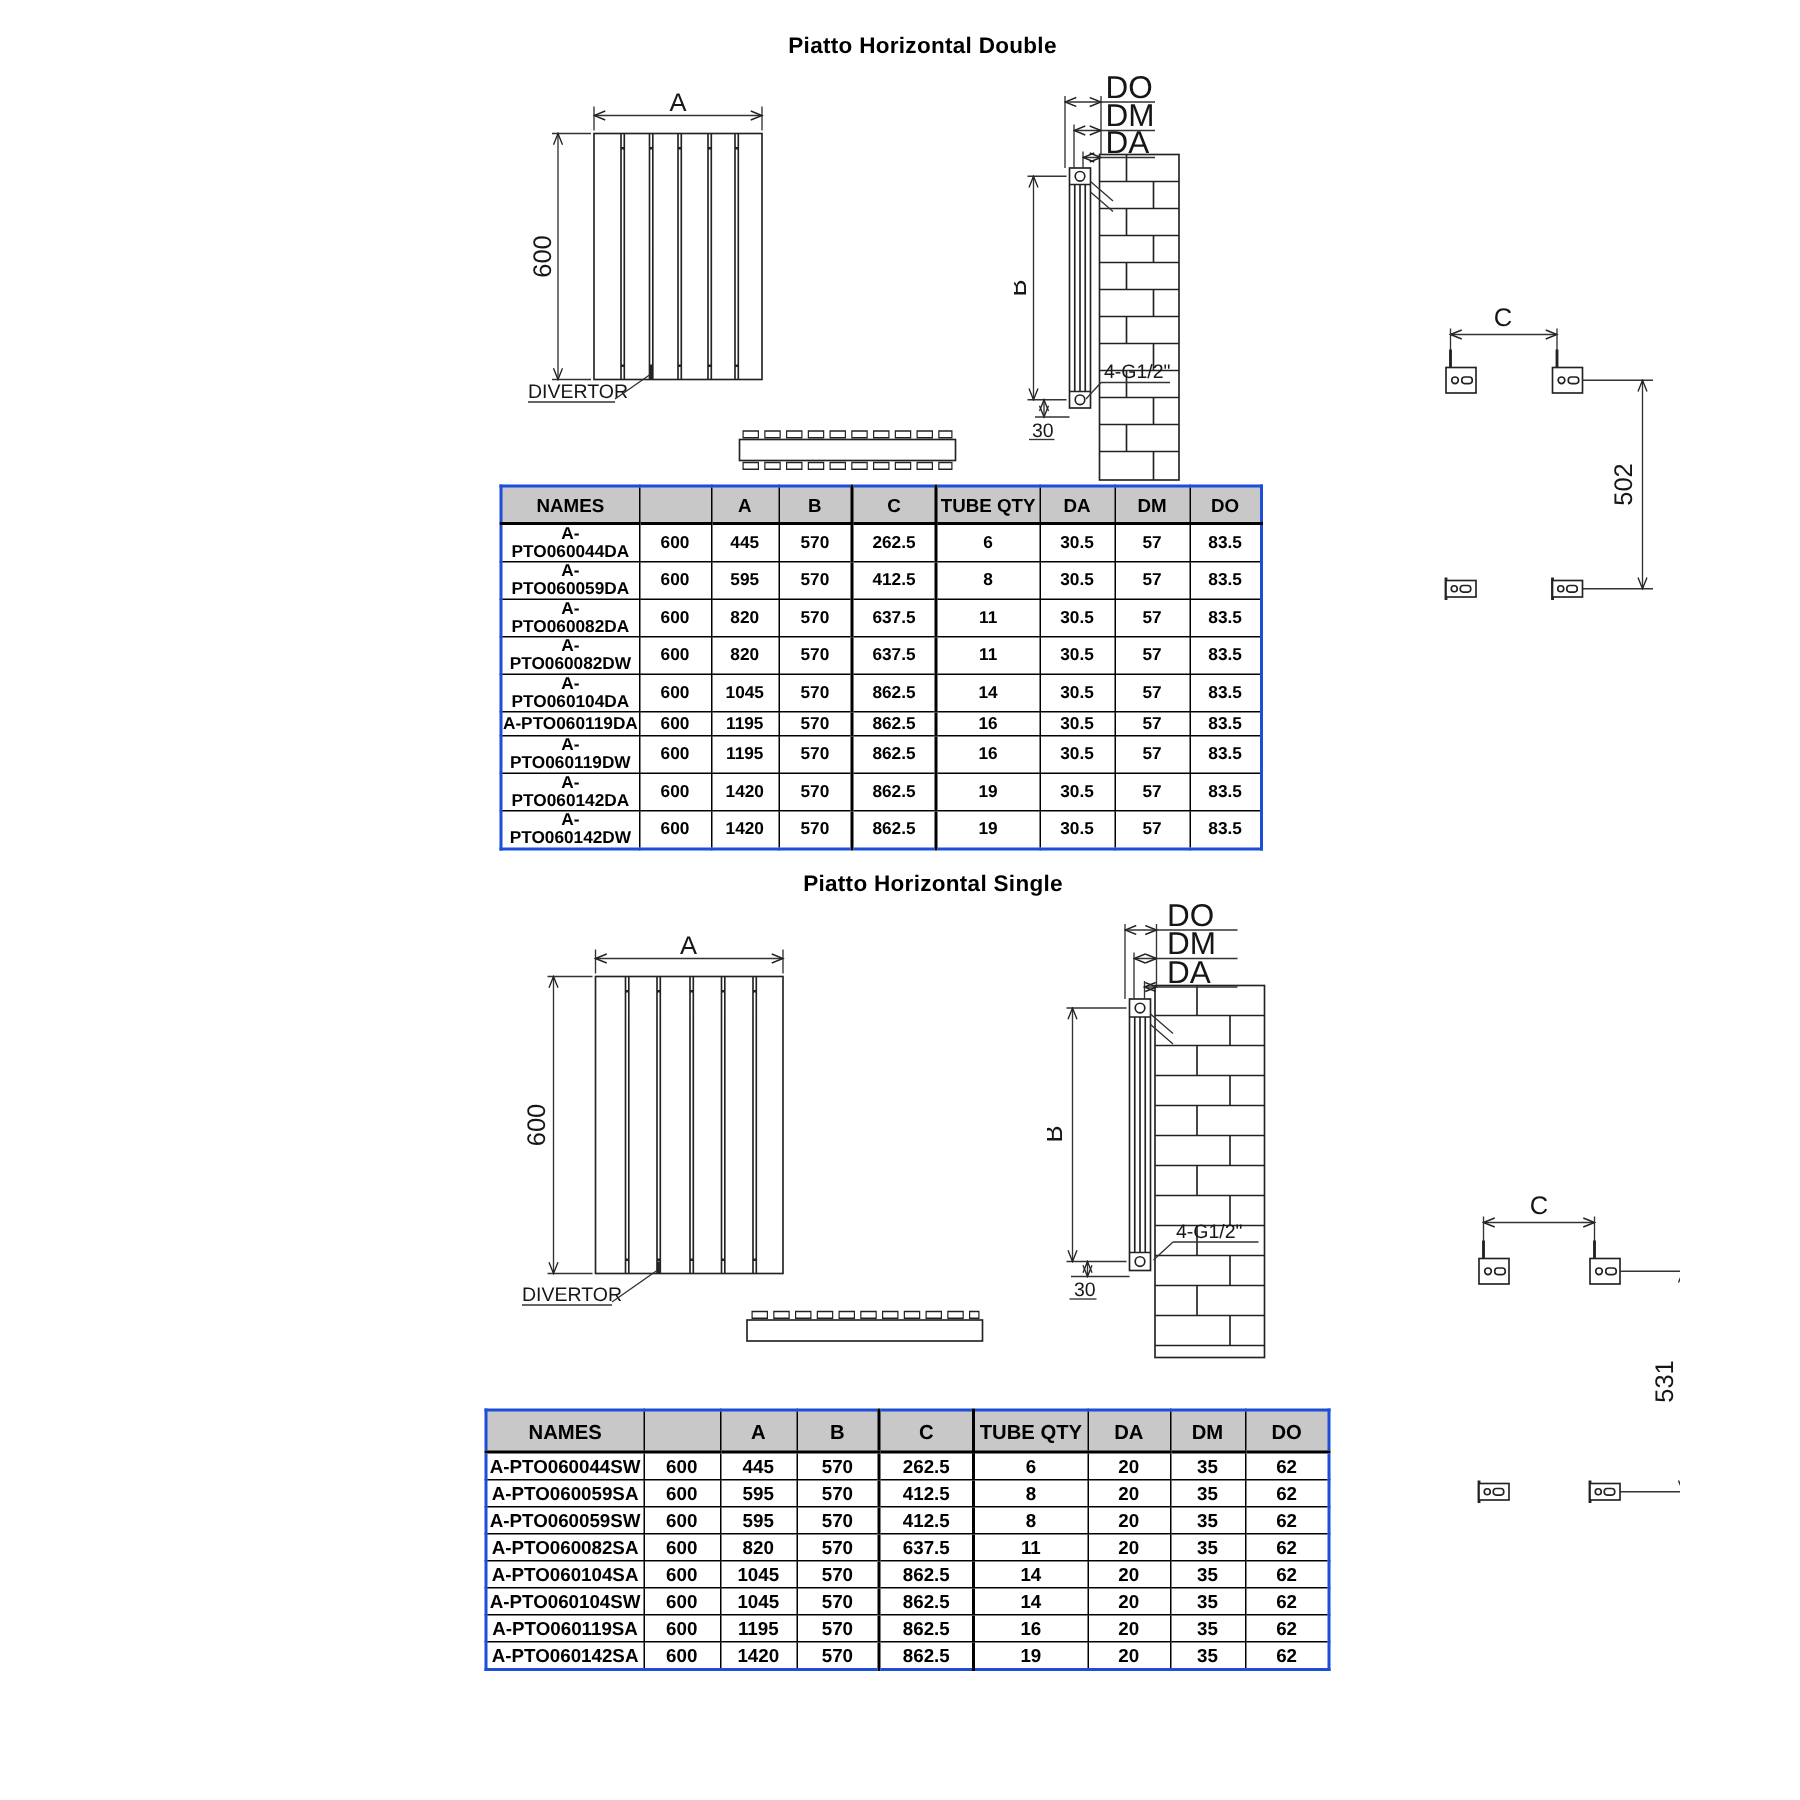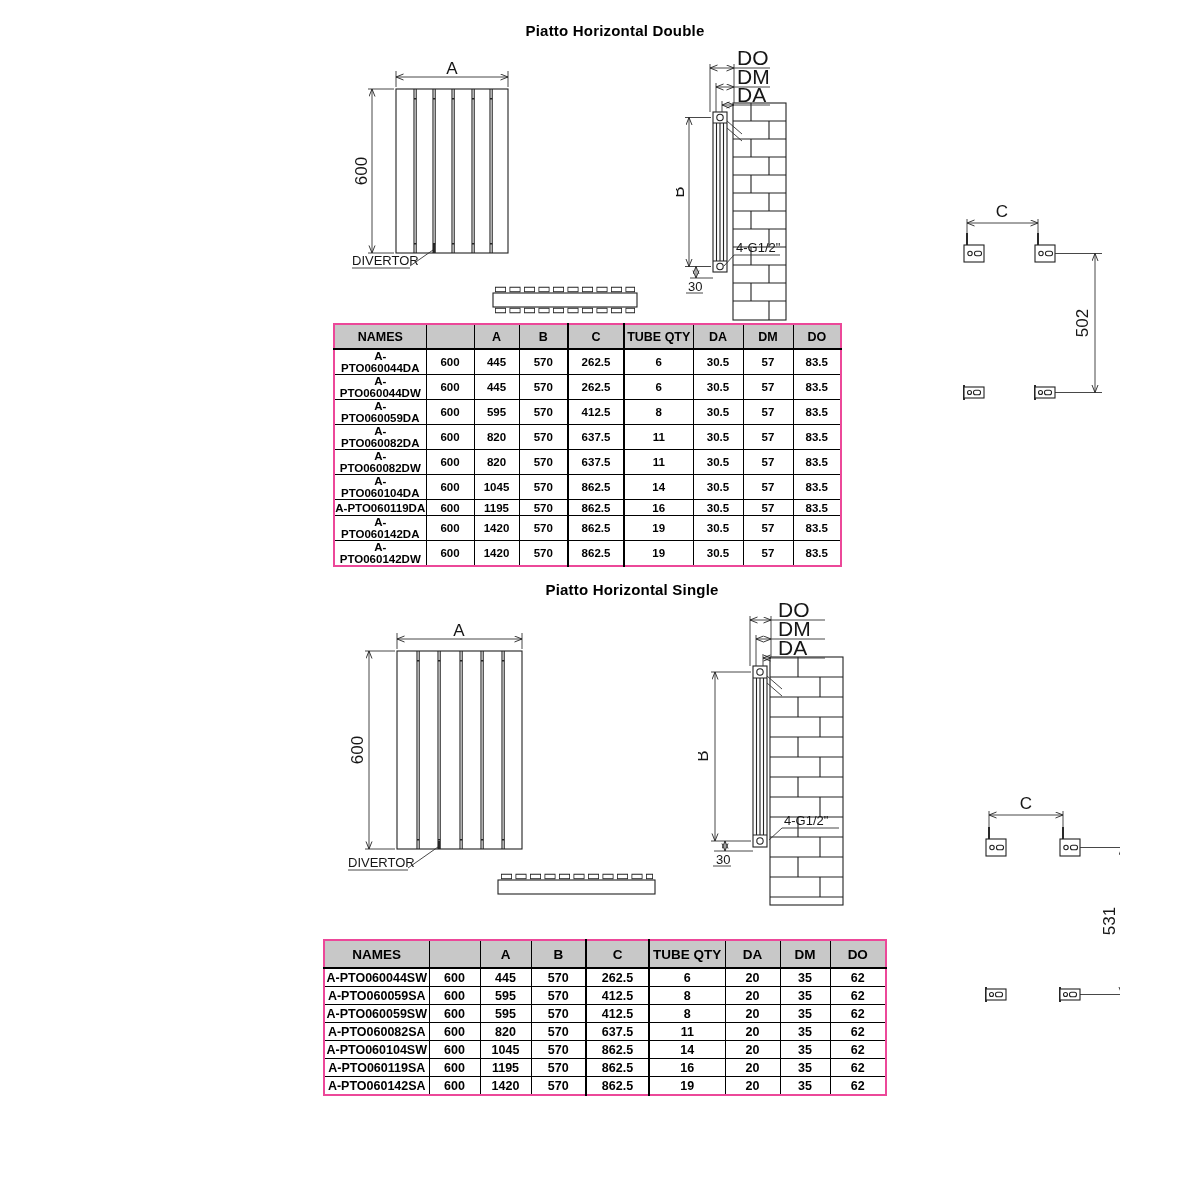--- a/index.html
+++ b/index.html
@@ -10,21 +10,21 @@
   svg text{fill:#161616;font-family:"Liberation Sans",sans-serif;}
   .t21{font-size:21px;}
   .t17{font-size:17px;}
   .t13{font-size:13px;}
   .ln{stroke:#222;stroke-width:1.1;fill:none;}
   .lnw{stroke:#222;stroke-width:1.1;fill:#fff;}
   .dim{stroke:#333;stroke-width:.9;fill:none;}
   .thk{stroke:#222;stroke-width:1.9;fill:none;}
   .dot{fill:#222;stroke:none;}
   .spec{position:absolute;border-collapse:collapse;table-layout:fixed;text-align:center;
-        font-weight:bold;border:2px solid #ec4899;background:#fff;}
+        font-weight:bold;border:2px solid #1d4ed8;background:#fff;}
   .spec th{background:var(--hdr,#c8c8c8);border:1px solid #000;border-bottom:2px solid #000;padding:0;}
   .spec td{border:1px solid #000;padding:0;background:#fff;}
   .spec th:nth-child(5),.spec td:nth-child(5){border-left:2px solid #000;border-right:2px solid #000;}
   .t1{font-size:11.5px;}
   .t1 th{height:23px;font-size:12.5px;}
   .t1 td{height:15px;}
   .t2{font-size:12.5px;}
   .t2 th{height:26px;font-size:13.5px;}
   .t2 td{height:17px;}
 </style>
@@ -193,31 +193,20 @@
           <td>600</td>
           <td>445</td>
           <td>570</td>
           <td>262.5</td>
           <td>6</td>
           <td>30.5</td>
           <td>57</td>
           <td>83.5</td>
         </tr>
         <tr>
-          <td>A-PTO060044DW</td>
-          <td>600</td>
-          <td>445</td>
-          <td>570</td>
-          <td>262.5</td>
-          <td>6</td>
-          <td>30.5</td>
-          <td>57</td>
-          <td>83.5</td>
-        </tr>
-        <tr>
           <td>A-PTO060059DA</td>
           <td>600</td>
           <td>595</td>
           <td>570</td>
           <td>412.5</td>
           <td>8</td>
           <td>30.5</td>
           <td>57</td>
           <td>83.5</td>
         </tr>
@@ -259,20 +248,31 @@
           <td>600</td>
           <td>1195</td>
           <td>570</td>
           <td>862.5</td>
           <td>16</td>
           <td>30.5</td>
           <td>57</td>
           <td>83.5</td>
         </tr>
         <tr>
+          <td>A-PTO060119DW</td>
+          <td>600</td>
+          <td>1195</td>
+          <td>570</td>
+          <td>862.5</td>
+          <td>16</td>
+          <td>30.5</td>
+          <td>57</td>
+          <td>83.5</td>
+        </tr>
+        <tr>
           <td>A-PTO060142DA</td>
           <td>600</td>
           <td>1420</td>
           <td>570</td>
           <td>862.5</td>
           <td>19</td>
           <td>30.5</td>
           <td>57</td>
           <td>83.5</td>
         </tr>
@@ -283,21 +283,21 @@
           <td>570</td>
           <td>862.5</td>
           <td>19</td>
           <td>30.5</td>
           <td>57</td>
           <td>83.5</td>
         </tr>
       </tbody>
   </table>
 
-  <div class="title" style="left:347px;top:581px;width:570px">Piatto Horizontal Single</div>
+  <div class="title" style="left:337px;top:581px;width:570px">Piatto Horizontal Single</div>
 
   <svg class="abs" style="left:335px;top:615px" width="200" height="270">
     <g>
       <rect class="lnw" x="62" y="36" width="125" height="198"></rect>
       <path class="ln" d="M82,36 V234 M84.2,36 V234 M103,36 V234 M105.2,36 V234 M125,36 V234 M127.2,36 V234 M146,36 V234 M148.2,36 V234 M167,36 V234 M169.2,36 V234"></path>
       <path class="dot" d="M82,45 h2.2 v1.6 h-2.2 z M103,45 h2.2 v1.6 h-2.2 z M125,45 h2.2 v1.6 h-2.2 z M146,45 h2.2 v1.6 h-2.2 z M167,45 h2.2 v1.6 h-2.2 z
                            M82,224 h2.2 v1.6 h-2.2 z M103,224 h2.2 v1.6 h-2.2 z M125,224 h2.2 v1.6 h-2.2 z M146,224 h2.2 v1.6 h-2.2 z M167,224 h2.2 v1.6 h-2.2 z"></path>
     </g>
     <g>
       <line class="dim" x1="62" y1="34" x2="62" y2="18"></line>
@@ -473,20 +473,31 @@
           <td>600</td>
           <td>820</td>
           <td>570</td>
           <td>637.5</td>
           <td>11</td>
           <td>20</td>
           <td>35</td>
           <td>62</td>
         </tr>
         <tr>
+          <td>A-PTO060104SA</td>
+          <td>600</td>
+          <td>1045</td>
+          <td>570</td>
+          <td>862.5</td>
+          <td>14</td>
+          <td>20</td>
+          <td>35</td>
+          <td>62</td>
+        </tr>
+        <tr>
           <td>A-PTO060104SW</td>
           <td>600</td>
           <td>1045</td>
           <td>570</td>
           <td>862.5</td>
           <td>14</td>
           <td>20</td>
           <td>35</td>
           <td>62</td>
         </tr>

